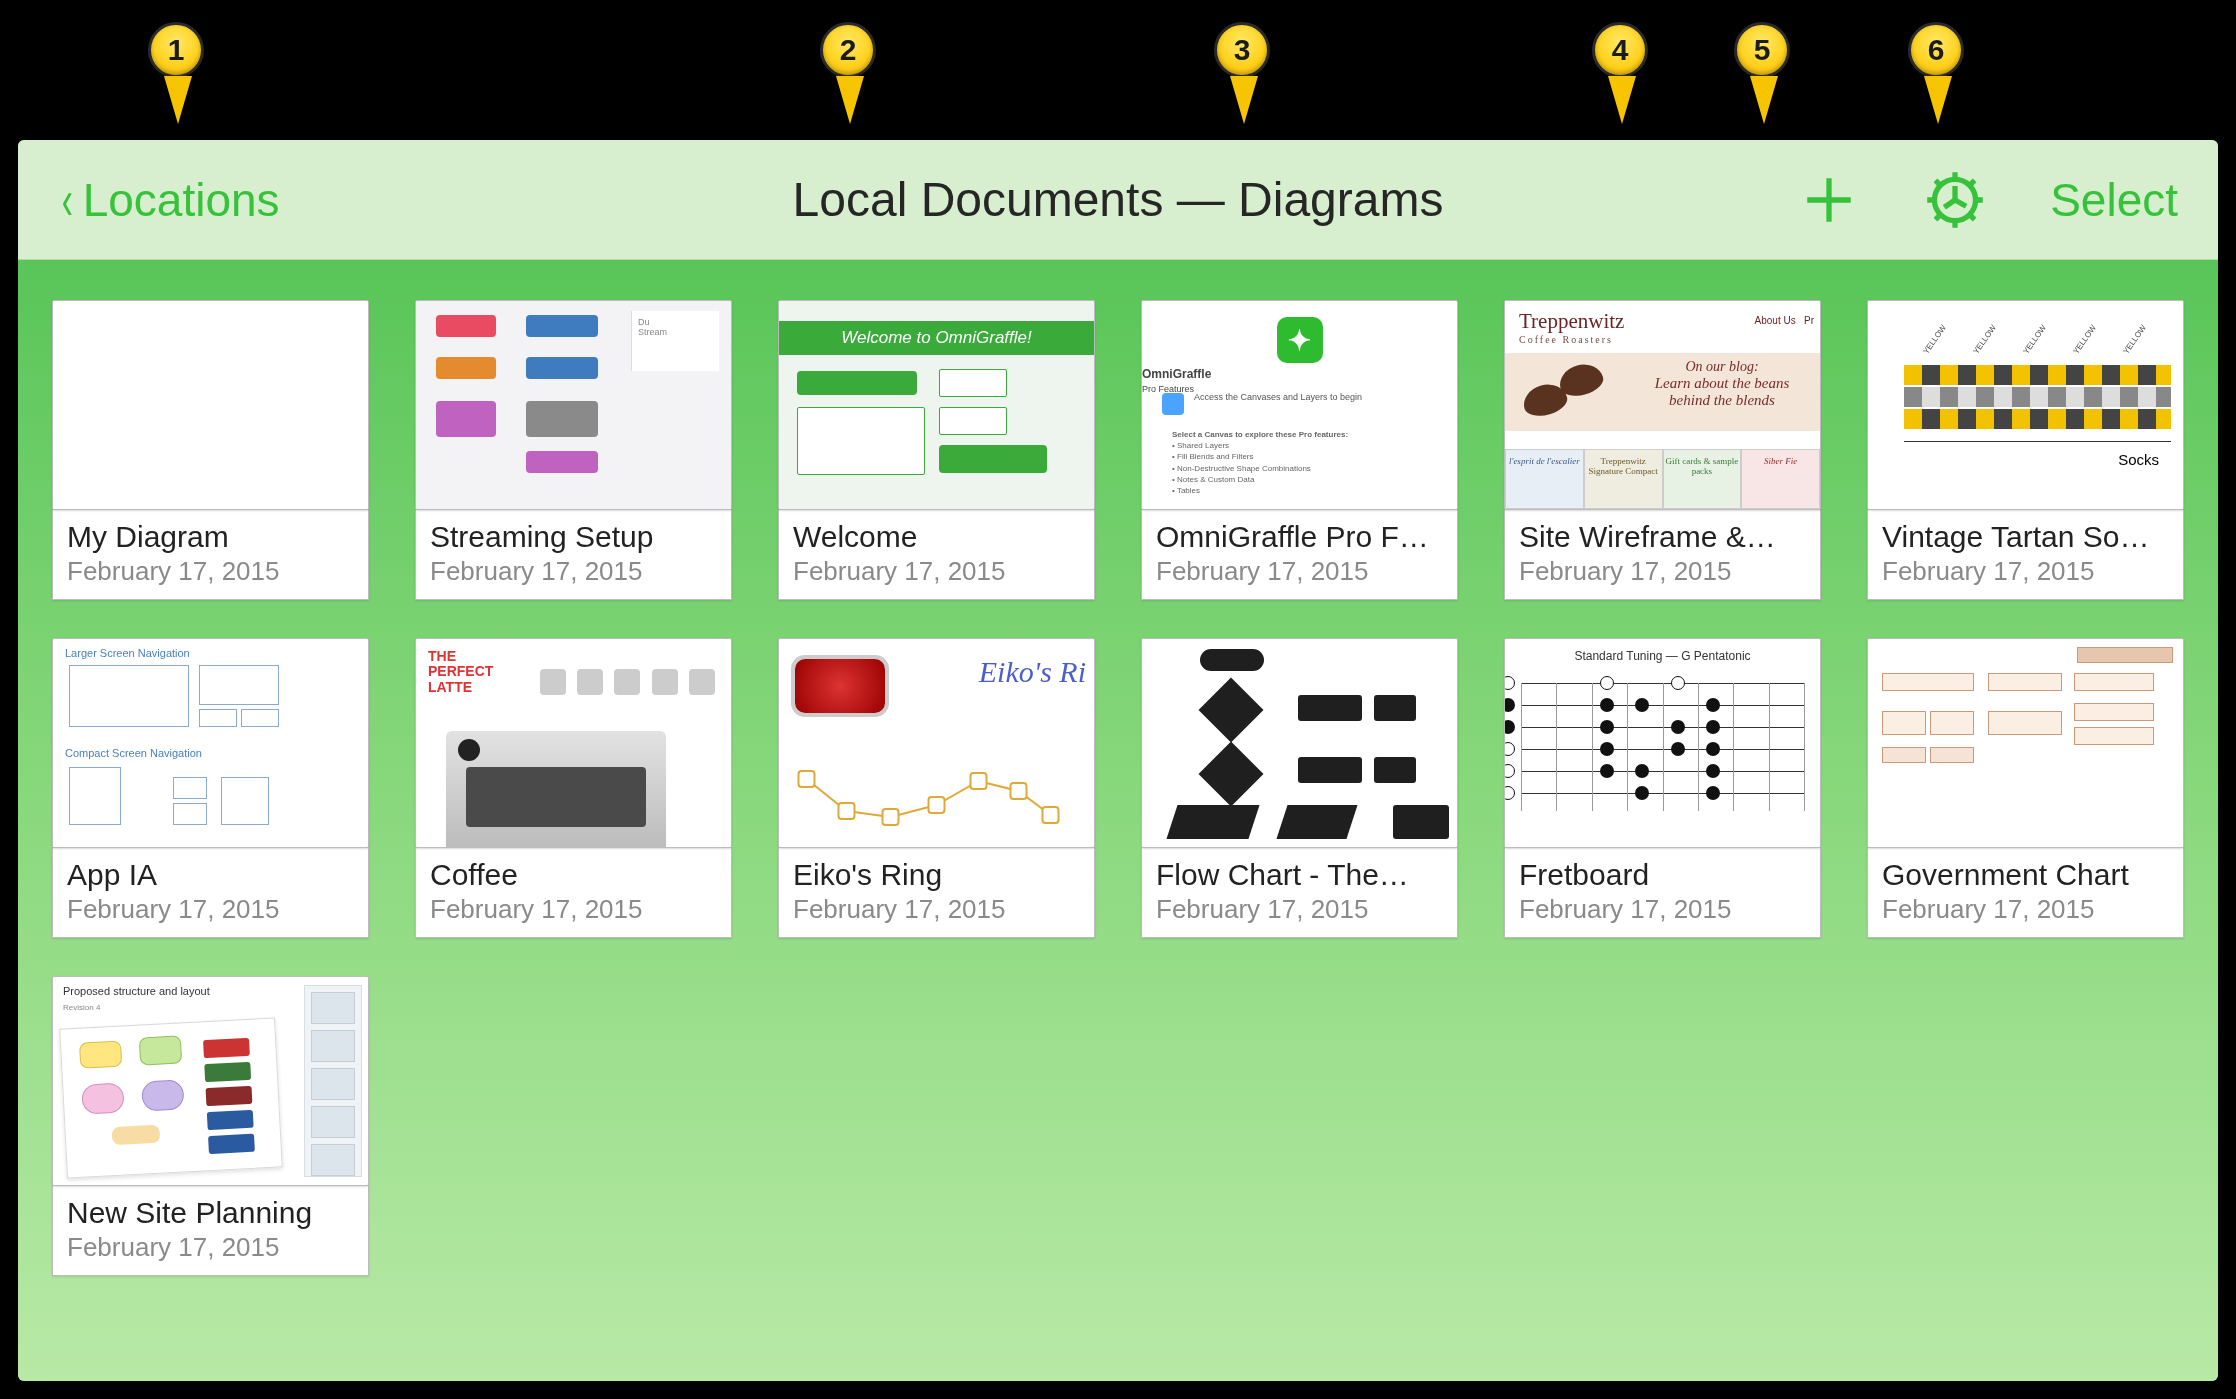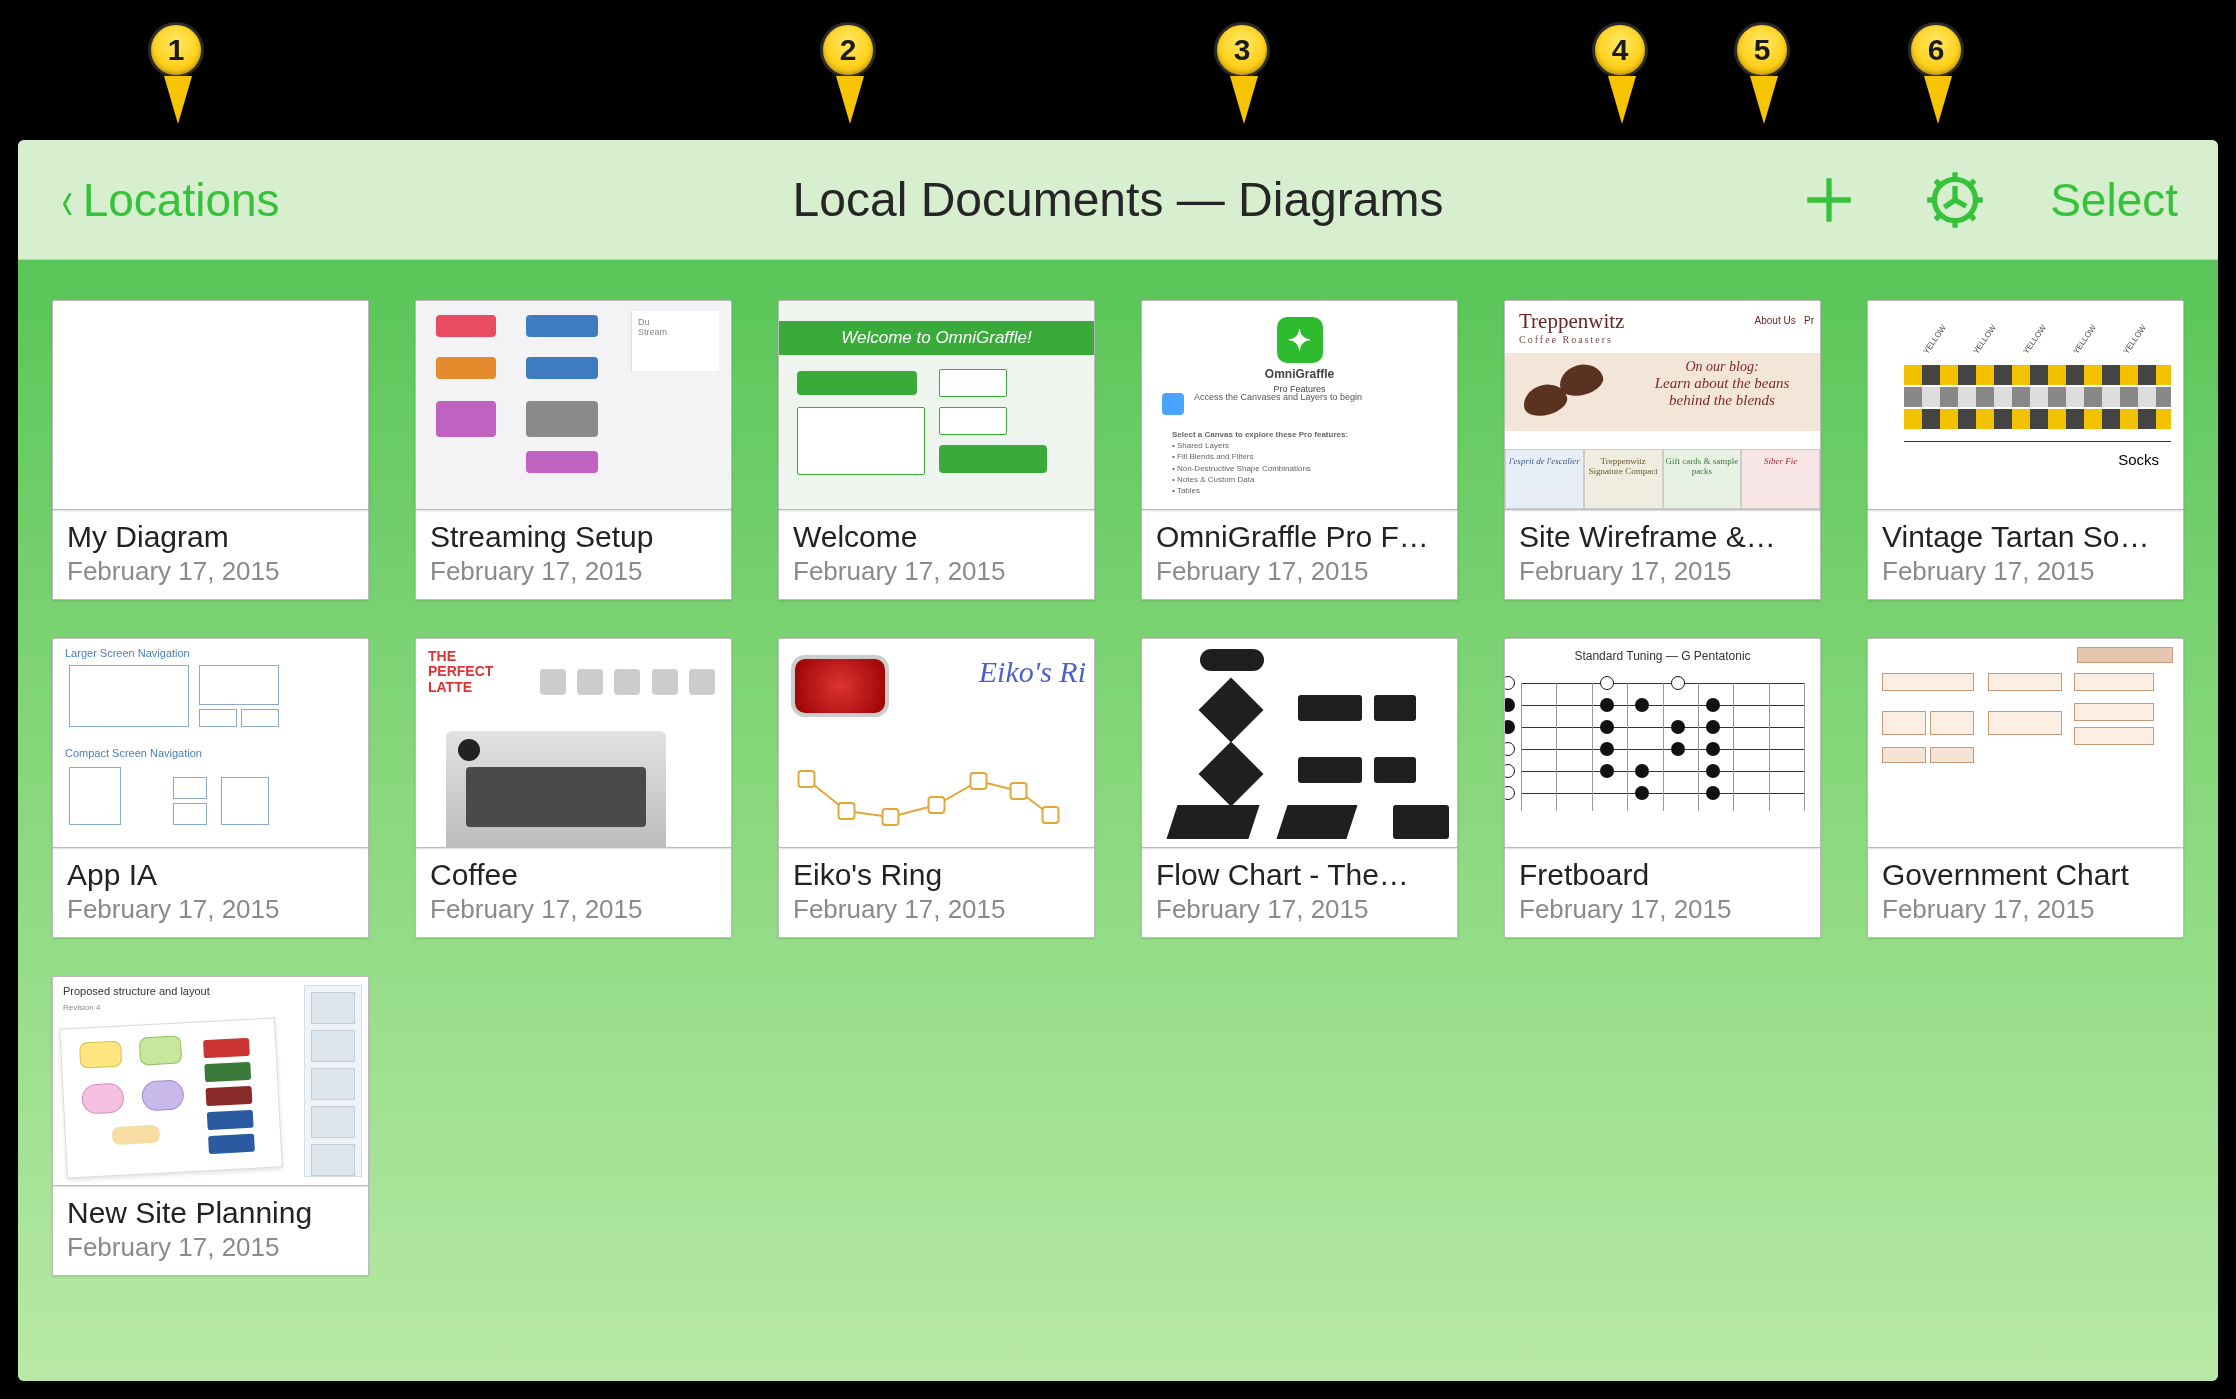--- a/index.html
+++ b/index.html
@@ -174,21 +174,21 @@
   .t-welcome .bub1{left:18px;top:70px}
   .t-welcome .sq{position:absolute;border:1px solid #3aab3a;background:#fff;border-radius:2px}
   .t-welcome .sq1{left:160px;top:68px;width:68px;height:28px}
   .t-welcome .sq2{left:160px;top:106px;width:68px;height:28px}
   .t-welcome .bub2{left:160px;top:144px;width:108px;height:28px}
   .t-welcome .sq3{left:18px;top:106px;width:128px;height:68px;}
 
   
   .t-og { background:#fff; }
   .t-og .logo{position:absolute;left:50%;top:16px;transform:translateX(-50%);width:46px;height:46px;background:#2fbb2f;border-radius:10px;display:flex;align-items:center;justify-content:center;color:#fff;font-size:28px;font-weight:700}
-  .t-og .lt{position:absolute;left:0;right:0;top:66px;text-align:center;font-size:12px;color:#444}
+  .t-og .lt{position:absolute;left:0;right:0;top:66px;text-align:left;font-size:12px;color:#444}
   .t-og .row{position:absolute;left:20px;top:92px;width:22px;height:22px;background:#4aa3ff;border-radius:4px}
   .t-og .txt{position:absolute;left:52px;top:92px;right:16px;font-size:9px;color:#555;line-height:1.1}
   .t-og .list{position:absolute;left:30px;top:128px;right:20px;font-size:8px;color:#666;line-height:1.4}
 
   
   .t-trep { background:#fff; }
   .t-trep .hd{position:absolute;left:14px;top:8px;font-family:Georgia,serif;font-size:21px;color:#6b2323}
   .t-trep .hd small{display:block;font-size:10px;letter-spacing:2px;color:#7a4a4a}
   .t-trep .nav{position:absolute;right:6px;top:14px;font-size:10px;color:#6b2323}
   .t-trep .band{position:absolute;left:0;right:0;top:52px;height:78px;background:#f3e6d8}

